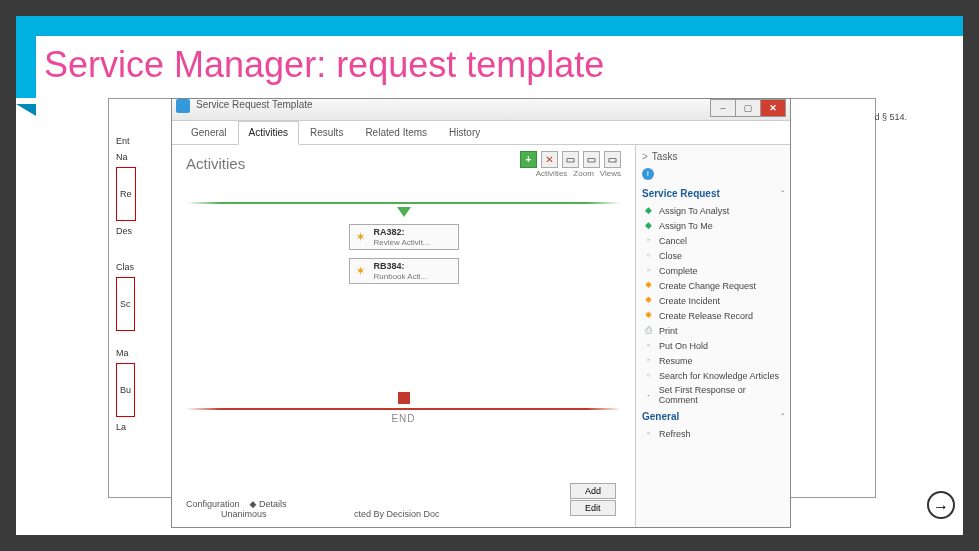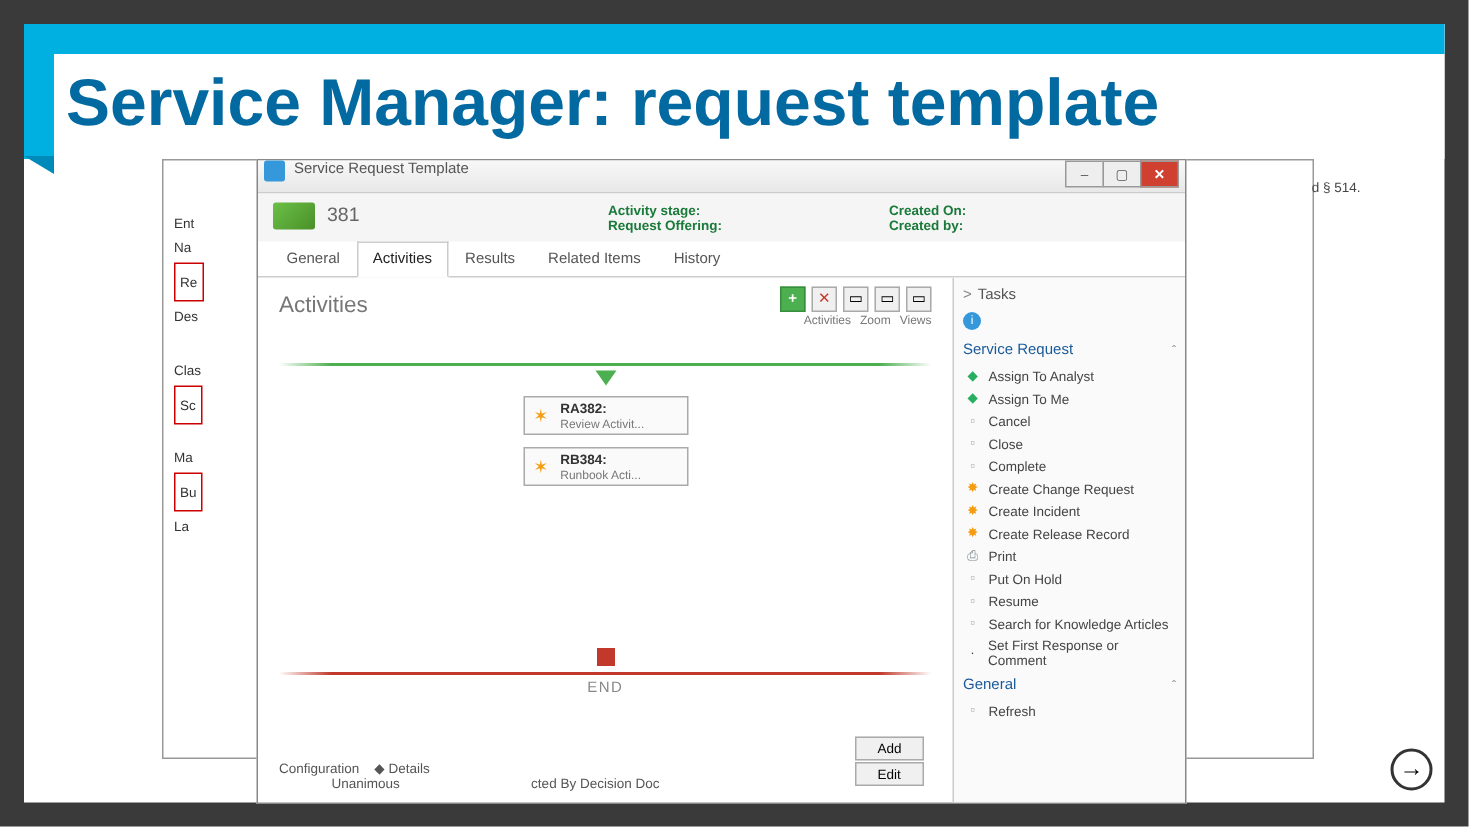--- a/index.html
+++ b/index.html
@@ -1,19 +1,19 @@
 <!DOCTYPE html>
 <html><head>
 <meta charset="utf-8">
 <style>
 *{box-sizing:border-box;margin:0;padding:0;font-family:"Segoe UI",Arial,sans-serif}
 body{width:979px;height:551px;background:#3a3a3a;overflow:hidden;position:relative}
 .slide{position:absolute;top:16px;left:16px;right:16px;bottom:16px;background:#fff}
 .title-bar{background:#fff;border-top:20px solid #00b0e0;border-left:20px solid #00b0e0;padding:8px 20px 12px 8px;position:relative}
-.title{font-size:44px;font-weight:700;color:#0369a1}
+.title{font-size:36px;font-weight:400;color:#ec4899}
 .corner{position:absolute;left:-20px;top:68px;width:0;height:0;border-left:20px solid transparent;border-top:12px solid #008aba}
 .content{position:relative;height:calc(100% - 90px)}
 .bg-win{position:absolute;background:#fff;border:1px solid #999;font-size:10px}
 .bg-win.w1{left:92px;top:0;width:80px;height:400px}
 .bg-win.w2{left:760px;top:0;width:100px;height:400px}
 .bg-frag{position:absolute;font-size:9px;color:#444}
 .main-win{position:absolute;left:155px;top:0;width:620px;height:430px;background:#fff;border:1px solid #888;display:flex;flex-direction:column}
 .win-title{height:22px;background:linear-gradient(#f8f8f8,#e8e8e8);border-bottom:1px solid #ccc;display:flex;align-items:flex-start;padding:0 4px;font-size:10px;color:#555}
 .win-title .ico{width:14px;height:14px;background:#3498db;margin-right:6px;border-radius:2px}
 .win-btns{margin-left:auto;display:flex}
@@ -43,31 +43,31 @@
 .arrow-dn{width:0;height:0;border-left:7px solid transparent;border-right:7px solid transparent;border-top:10px solid #4caf50;margin:3px auto}
 .stop{width:12px;height:12px;background:#c0392b;margin:4px auto}
 .activity{display:inline-flex;align-items:center;border:1px solid #aaa;background:#fafafa;padding:2px 6px;margin:4px auto;font-size:9px;text-align:left;min-width:110px}
 .act-ico{width:14px;height:14px;margin-right:4px;color:#f39c12;font-size:12px}
 .activity b{display:block;color:#333;font-size:9px}
 .activity span{color:#777;font-size:8px}
 .tasks{width:155px;border-left:1px solid #ccc;background:#fafafa;font-size:9px;padding:4px 6px;overflow:hidden}
 .tasks-hdr{color:#555;font-size:10px;margin:2px 0 6px;display:flex;align-items:center}
 .tasks-hdr::before{content:">";margin-right:4px;color:#888}
 .info-ico{display:inline-block;width:12px;height:12px;border-radius:50%;background:#3498db;color:#fff;text-align:center;font-size:8px;line-height:12px;margin-bottom:4px}
-.sect{color:#1a5a9a;font-weight:400;font-size:10px;margin:4px 0;display:flex;justify-content:space-between;align-items:center}
+.sect{color:#1a5a9a;font-weight:700;font-size:10px;margin:4px 0;display:flex;justify-content:space-between;align-items:center}
 .sect .chev{color:#888;font-size:8px}
 .task{display:flex;align-items:center;padding:2px 0;color:#444;cursor:pointer;font-size:9px}
 .task .ti{width:13px;height:11px;margin-right:4px;font-size:9px;text-align:center}
 .ti.grn{color:#27ae60}
 .ti.org{color:#f39c12}
 .ti.gry{color:#aaa}
 .ti.prn{color:#7f8c8d}
 .circle-btn{position:absolute;right:8px;bottom:8px;width:28px;height:28px;border:2px solid #333;border-radius:50%;display:flex;align-items:center;justify-content:center;font-size:16px;font-weight:bold;cursor:pointer;background:#fff}
 .frag-left{position:absolute;left:100px;top:35px;font-size:9px;color:#333;line-height:16px}
-.frag-left .box{border:1px solid #c00;padding:4px 3px;margin:2px 0;background:#fff;display:inline-block}
+.frag-left .box{border:1px solid #c00;padding:18px 3px;margin:2px 0;background:#fff;display:inline-block}
 .frag-btm{position:absolute;left:170px;bottom:8px;font-size:9px;color:#555}
 .add-edit{position:absolute;left:554px;bottom:10px;font-size:9px}
 .add-edit div{border:1px solid #aaa;background:#f0f0f0;padding:2px 14px;margin:1px 0;cursor:pointer}
 </style>
 </head>
 <body>
 
 <div class="slide">
   <div class="title-bar">
     <div class="corner"></div>
@@ -98,32 +98,20 @@
       <div class="win-title">
         <div class="ico"></div>
         <span>Service Request Template</span>
         <div class="win-btns">
           <div class="win-btn">–</div>
           <div class="win-btn">▢</div>
           <div class="win-btn close">✕</div>
         </div>
       </div>
 
-      <div class="hdr">
-        <div class="hdr-ico"></div>
-        <div class="hdr-col"><span class="hdr-id">381</span></div>
-        <div class="hdr-col">
-          <span class="hdr-lbl">Activity stage:</span>
-          <span class="hdr-lbl">Request Offering:</span>
-        </div>
-        <div class="hdr-col">
-          <span class="hdr-lbl">Created On:</span>
-          <span class="hdr-lbl">Created by:</span>
-        </div>
-      </div>
 
       <div class="tabs">
         <div class="tab">General</div>
         <div class="tab active">Activities</div>
         <div class="tab">Results</div>
         <div class="tab">Related Items</div>
         <div class="tab">History</div>
       </div>
 
       <div class="body">

